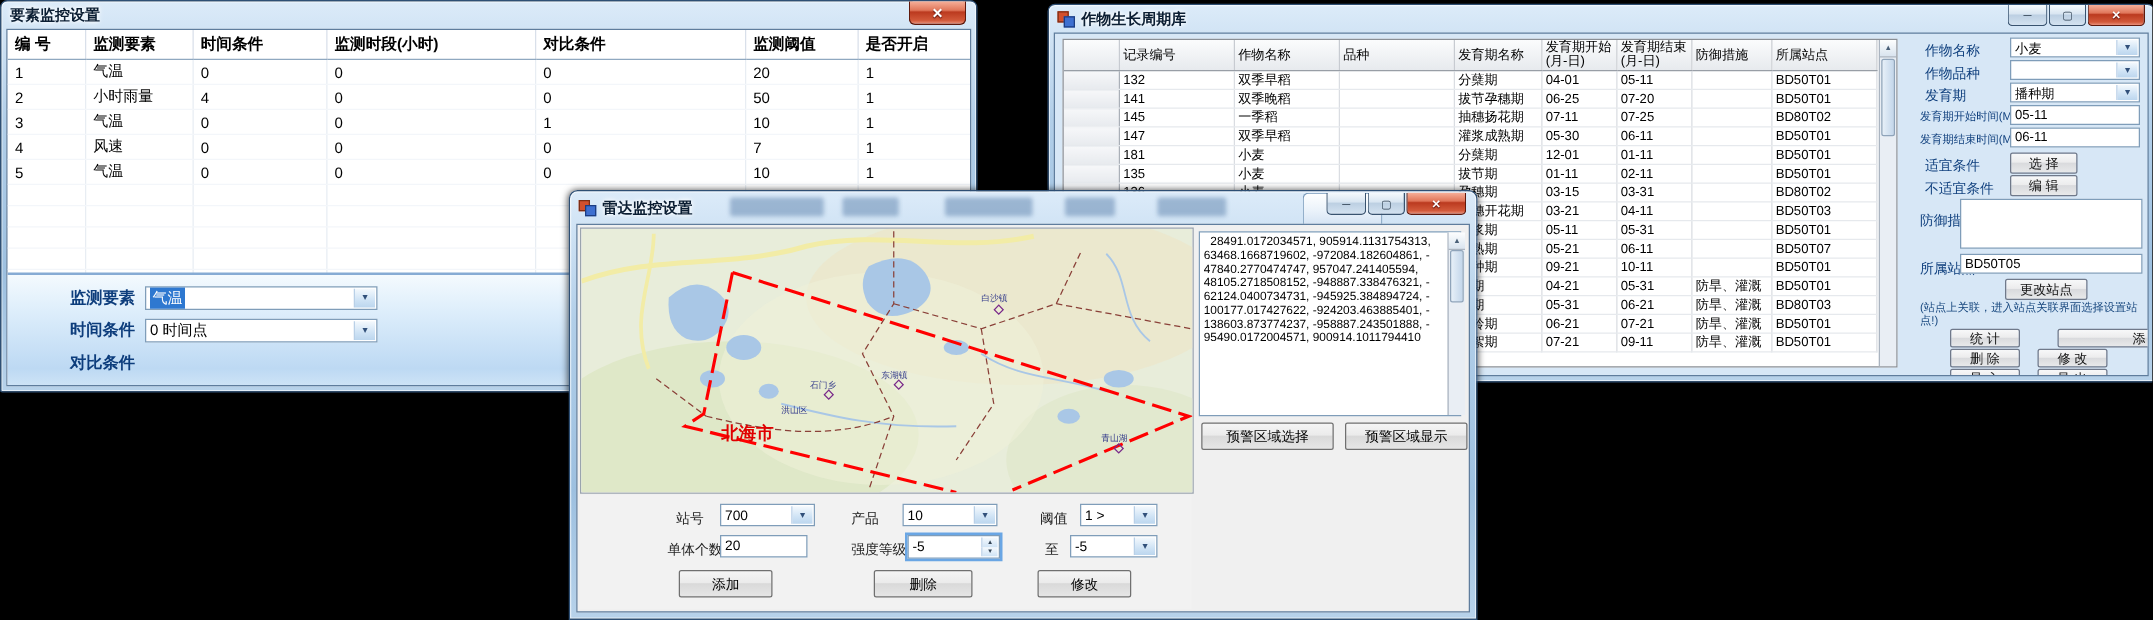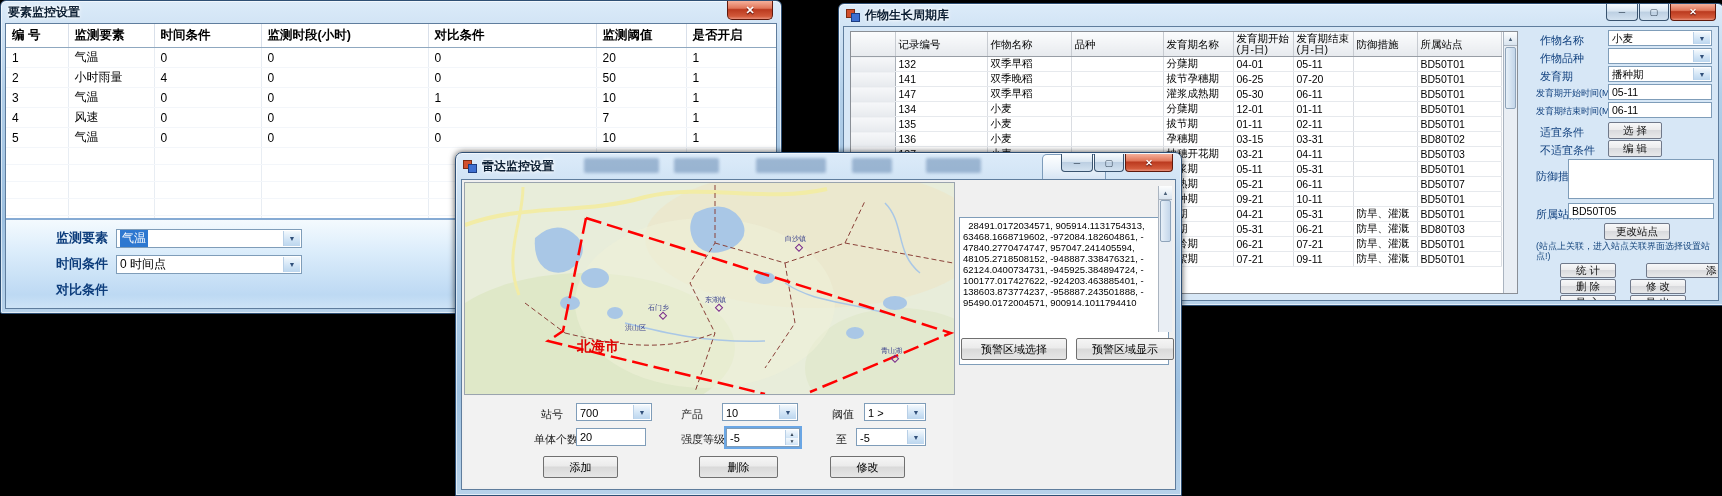--- a/index.html
+++ b/index.html
@@ -92,21 +92,21 @@
         background:linear-gradient(#f5f5f5,#ebebeb 45%,#d9d9d9 50%,#e6e6e6);
         display:flex;align-items:center;justify-content:center;}
   .updown{position:absolute;height:19px;background:#fff;border:1px solid #7f9db9;box-sizing:border-box;
           font-size:11px;display:flex;align-items:center;padding:0 16px 0 3px;outline:2px solid #6aa6e4;}
   .spin{position:absolute;right:1px;top:1px;bottom:1px;width:13px;display:flex;flex-direction:column;}
   .spin span{flex:1;font-size:5px;color:#345;display:flex;align-items:center;justify-content:center;
              background:linear-gradient(#f4f9fd,#cfe3f5);border-left:1px solid #b9d0e7;}
   #map-right{position:absolute;left:493px;top:0;right:0;bottom:0;}
   #coordbox{position:absolute;left:4px;top:5px;width:210px;height:148px;background:#fff;border:1px solid #7f9db9;
             font-size:9.5px;line-height:11px;white-space:pre-wrap;padding:2px 14px 2px 3px;box-sizing:border-box;
-            overflow:hidden;word-break:break-all;margin-top:32px;}
+            overflow:hidden;word-break:break-all;}
   #mr-btn1{position:absolute;left:6px;top:158px;width:104px;}
   #mr-btn2{position:absolute;left:121px;top:158px;width:96px;}
   #mgrid{position:absolute;left:4px;top:182px;width:213px;height:122px;background:#a6a6a6;border:1px solid #5f666e;
          font-size:10px;overflow:hidden;}
   .mg-row{display:flex;height:15px;background:#fff;border-bottom:1px solid #c9ccd1;}
   .mg-hdr .mg-c{background:linear-gradient(#f6f7f8,#e2e5e9);border-bottom:1px solid #989ea6;}
   .mg-c{border-right:1px solid #c9ccd1;padding:0 3px;line-height:15px;white-space:nowrap;overflow:hidden;box-sizing:border-box;}
   .mg-m{width:22px;flex:0 0 auto;text-align:center;background:linear-gradient(#f6f7f8,#e7eaee);}
   .mg-coord{width:118px;flex:0 0 auto;}
   .mg-name{flex:1;}
@@ -347,32 +347,43 @@
                 <td>双季晚稻</td>
                 <td></td>
                 <td>拔节孕穗期</td>
                 <td>06-25</td>
                 <td>07-20</td>
                 <td></td>
                 <td>BD50T01</td>
               </tr>
               <tr class="grp">
                 <td></td>
+                <td>145</td>
+                <td>一季稻</td>
+                <td></td>
+                <td>抽穗扬花期</td>
+                <td>07-11</td>
+                <td>07-25</td>
+                <td></td>
+                <td>BD80T02</td>
+              </tr>
+              <tr class="grp">
+                <td></td>
                 <td>147</td>
                 <td>双季早稻</td>
                 <td></td>
                 <td>灌浆成熟期</td>
                 <td>05-30</td>
                 <td>06-11</td>
                 <td></td>
                 <td>BD50T01</td>
               </tr>
               <tr>
                 <td></td>
-                <td>134</td>
+                <td>181</td>
                 <td>小麦</td>
                 <td></td>
                 <td>分蘖期</td>
                 <td>12-01</td>
                 <td>01-11</td>
                 <td></td>
                 <td>BD50T01</td>
               </tr>
               <tr>
                 <td></td>

